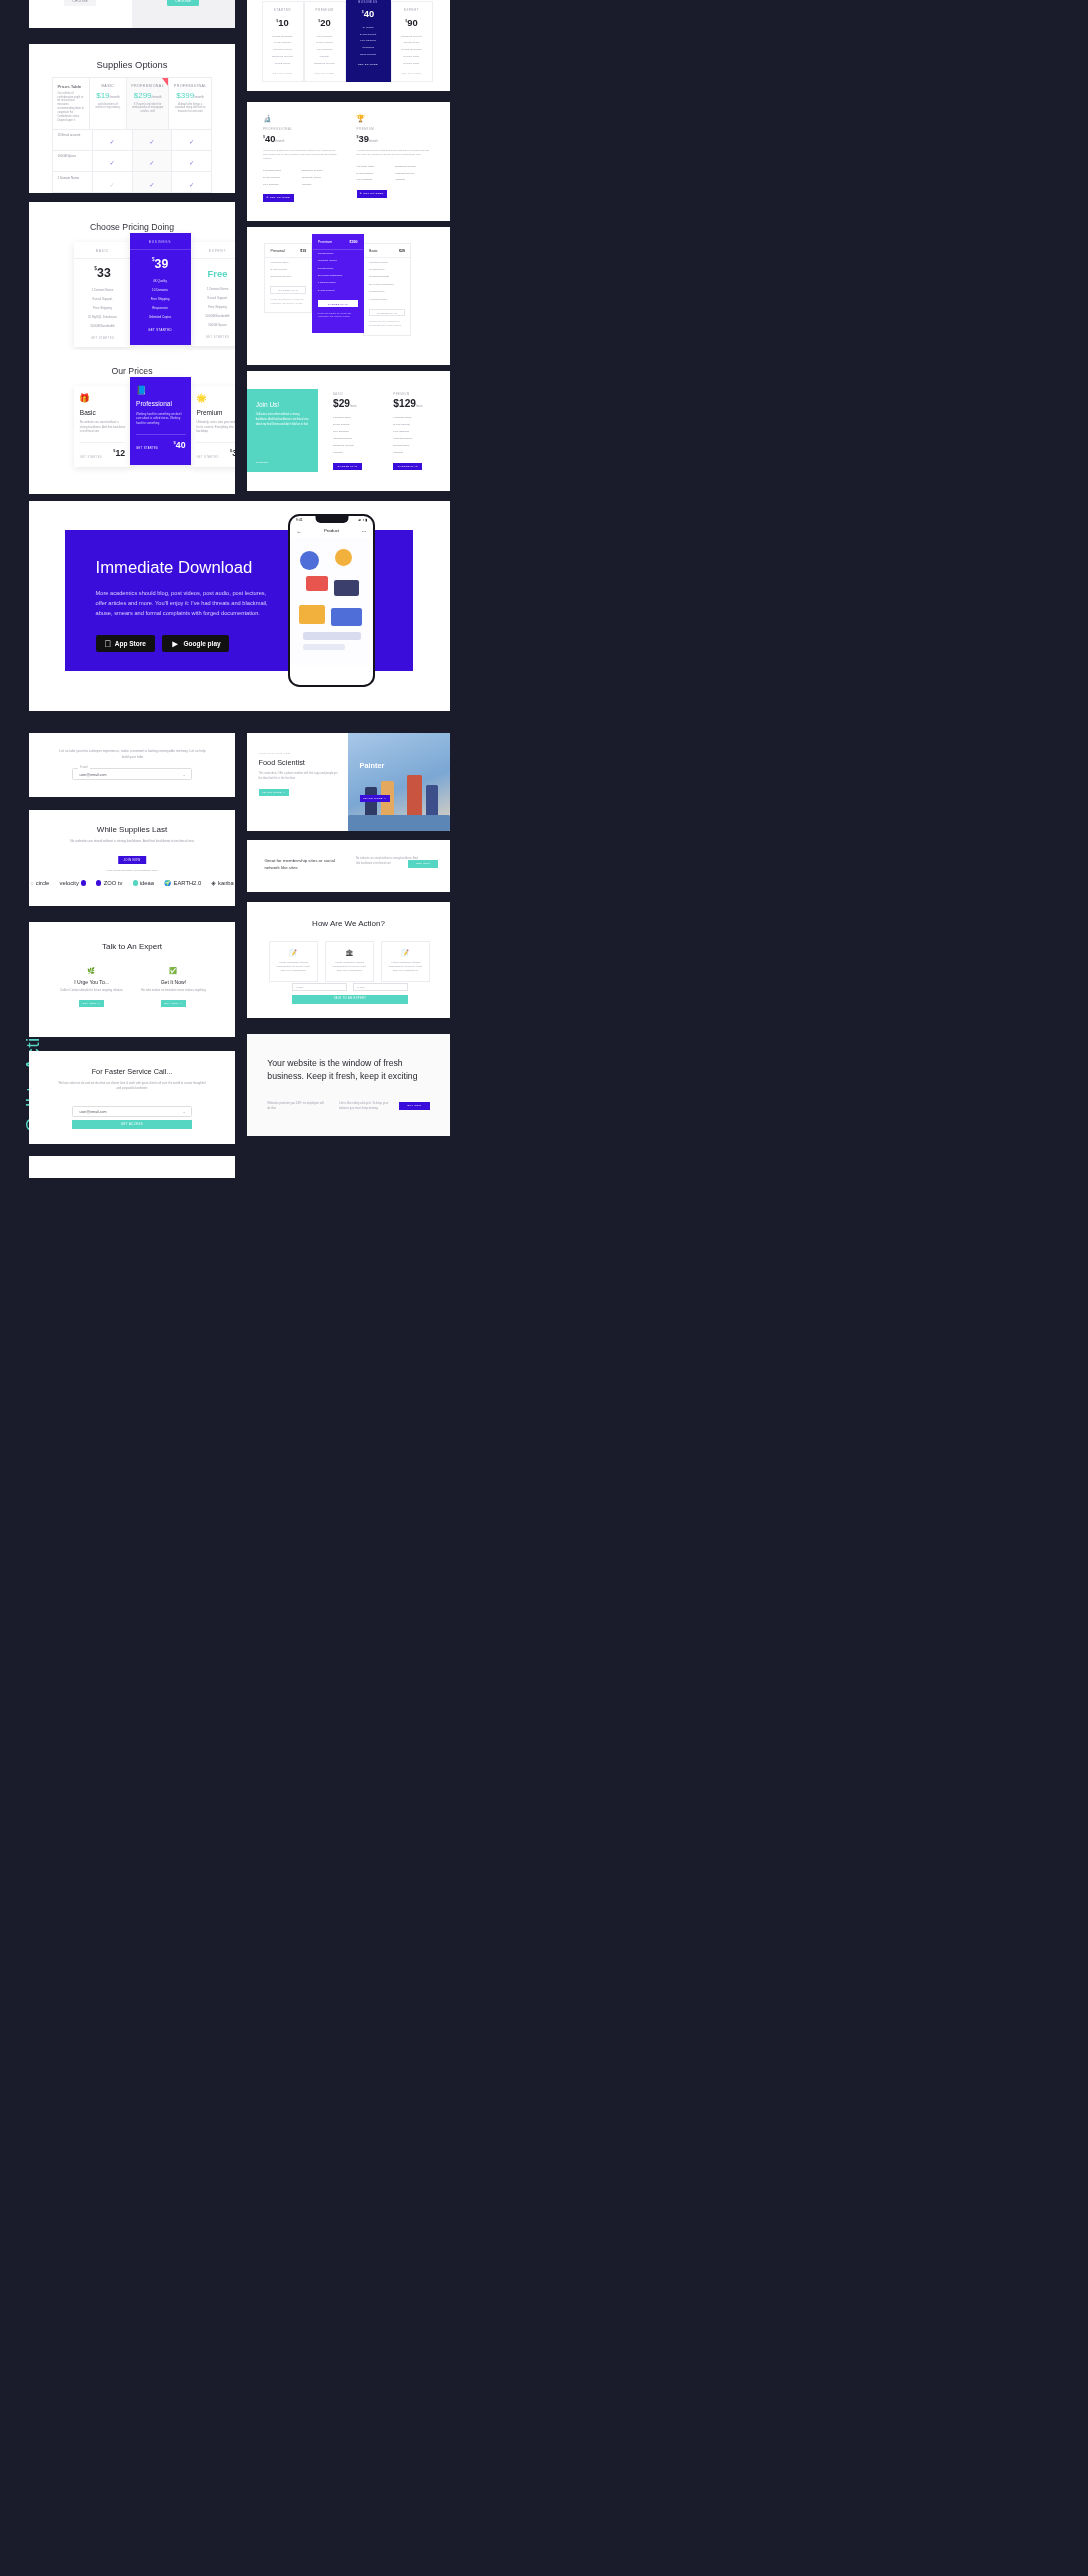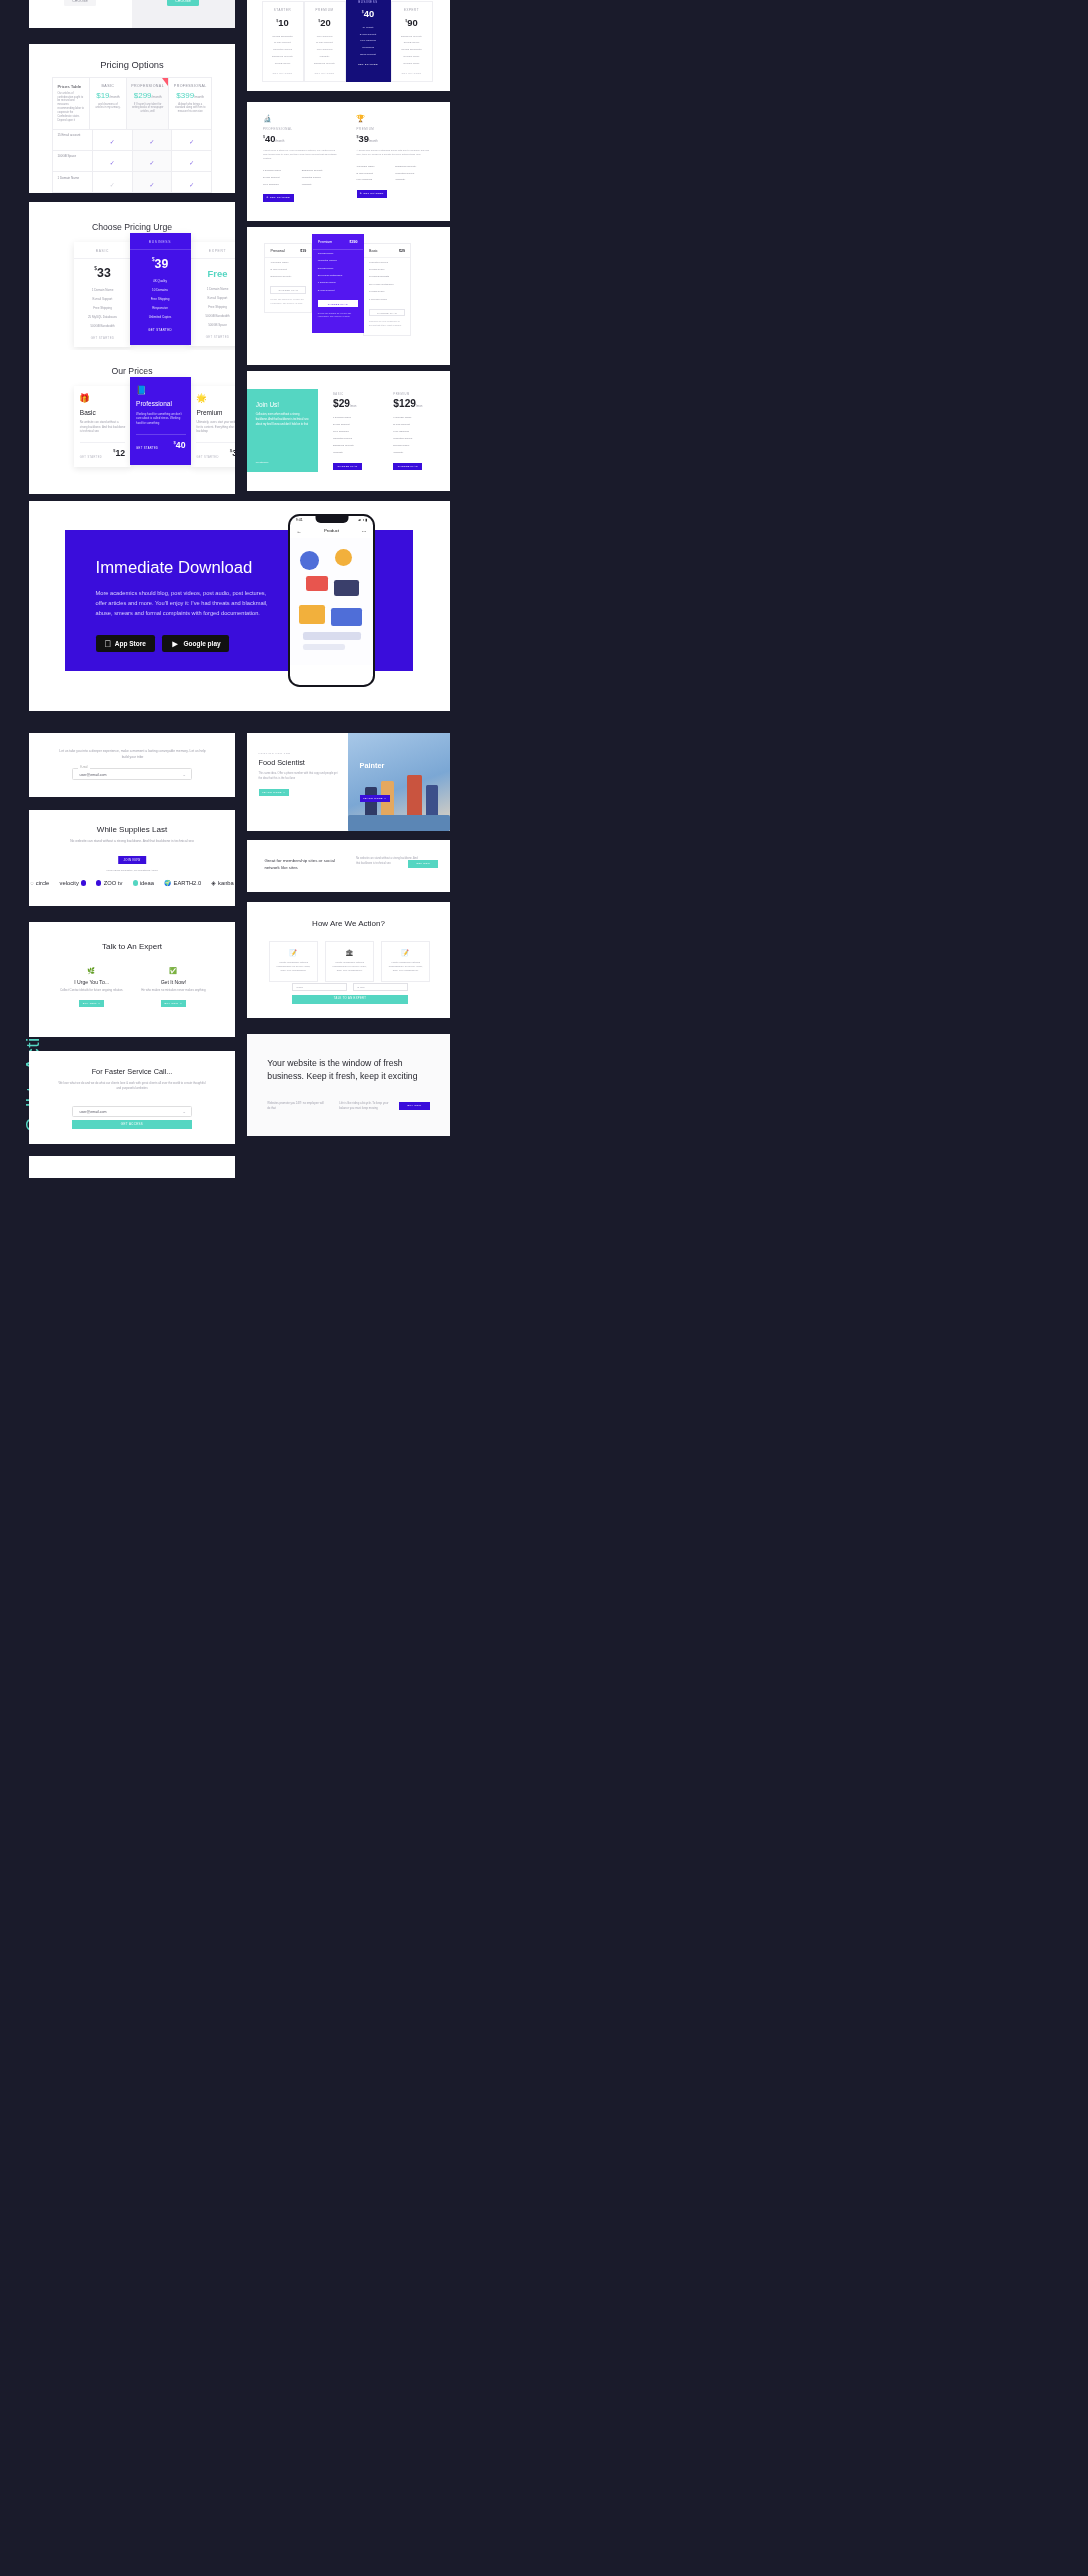--- a/index.html
+++ b/index.html
@@ -259,21 +259,21 @@
   <div class="card" id="l1">
     <div class="half lh">
       <div class="mini btn-ghost btn" style="left:35px;">CHOOSE</div>
     </div>
     <div class="half rh">
       <div class="mini btn-teal btn" style="left:35px;">CHOOSE</div>
     </div>
   </div>
 
   <div class="card" id="l2">
-    <h2 class="ttl">Pricing Options</h2>
+    <h2 class="ttl">Supplies Options</h2>
     <div class="ptable">
       <div class="hrow">
         <div class="hcell">
           <div class="hname first">Prices Table</div>
           <div class="hdesc left">Our articles of confederation ought to be revised and measures recommending labor to cooperate the Confederate states Depend upon it</div>
         </div>
         <div class="hcell">
           <div class="hname">BASIC</div>
           <div class="price"><span>$19</span><span class="per">/month</span></div>
           <div class="hdesc">and cleanness of articles in my armacy.</div>
@@ -313,21 +313,21 @@
         <div class="fcell lbl">Enhanced Security</div>
         <div class="fcell"></div>
         <div class="fcell shade"></div>
         <div class="fcell"></div>
       </div>
 
     </div>
   </div>
 
   <div class="card" id="l3">
-    <h2 class="ttl">Choose Pricing Urge</h2>
+    <h2 class="ttl">Choose Pricing Doing</h2>
     <div class="plans">
       <div class="plan">
         <div class="pt">BASIC</div>
         <div class="pp"><sup>$</sup><span>33</span></div>
         <ul>
           <li>1 Domain Name</li>
           <li>E-mail Support</li>
           <li>Free Shipping</li>
           <li>25 MySQL Databases</li>
           <li>500GB Bandwidth</li>

